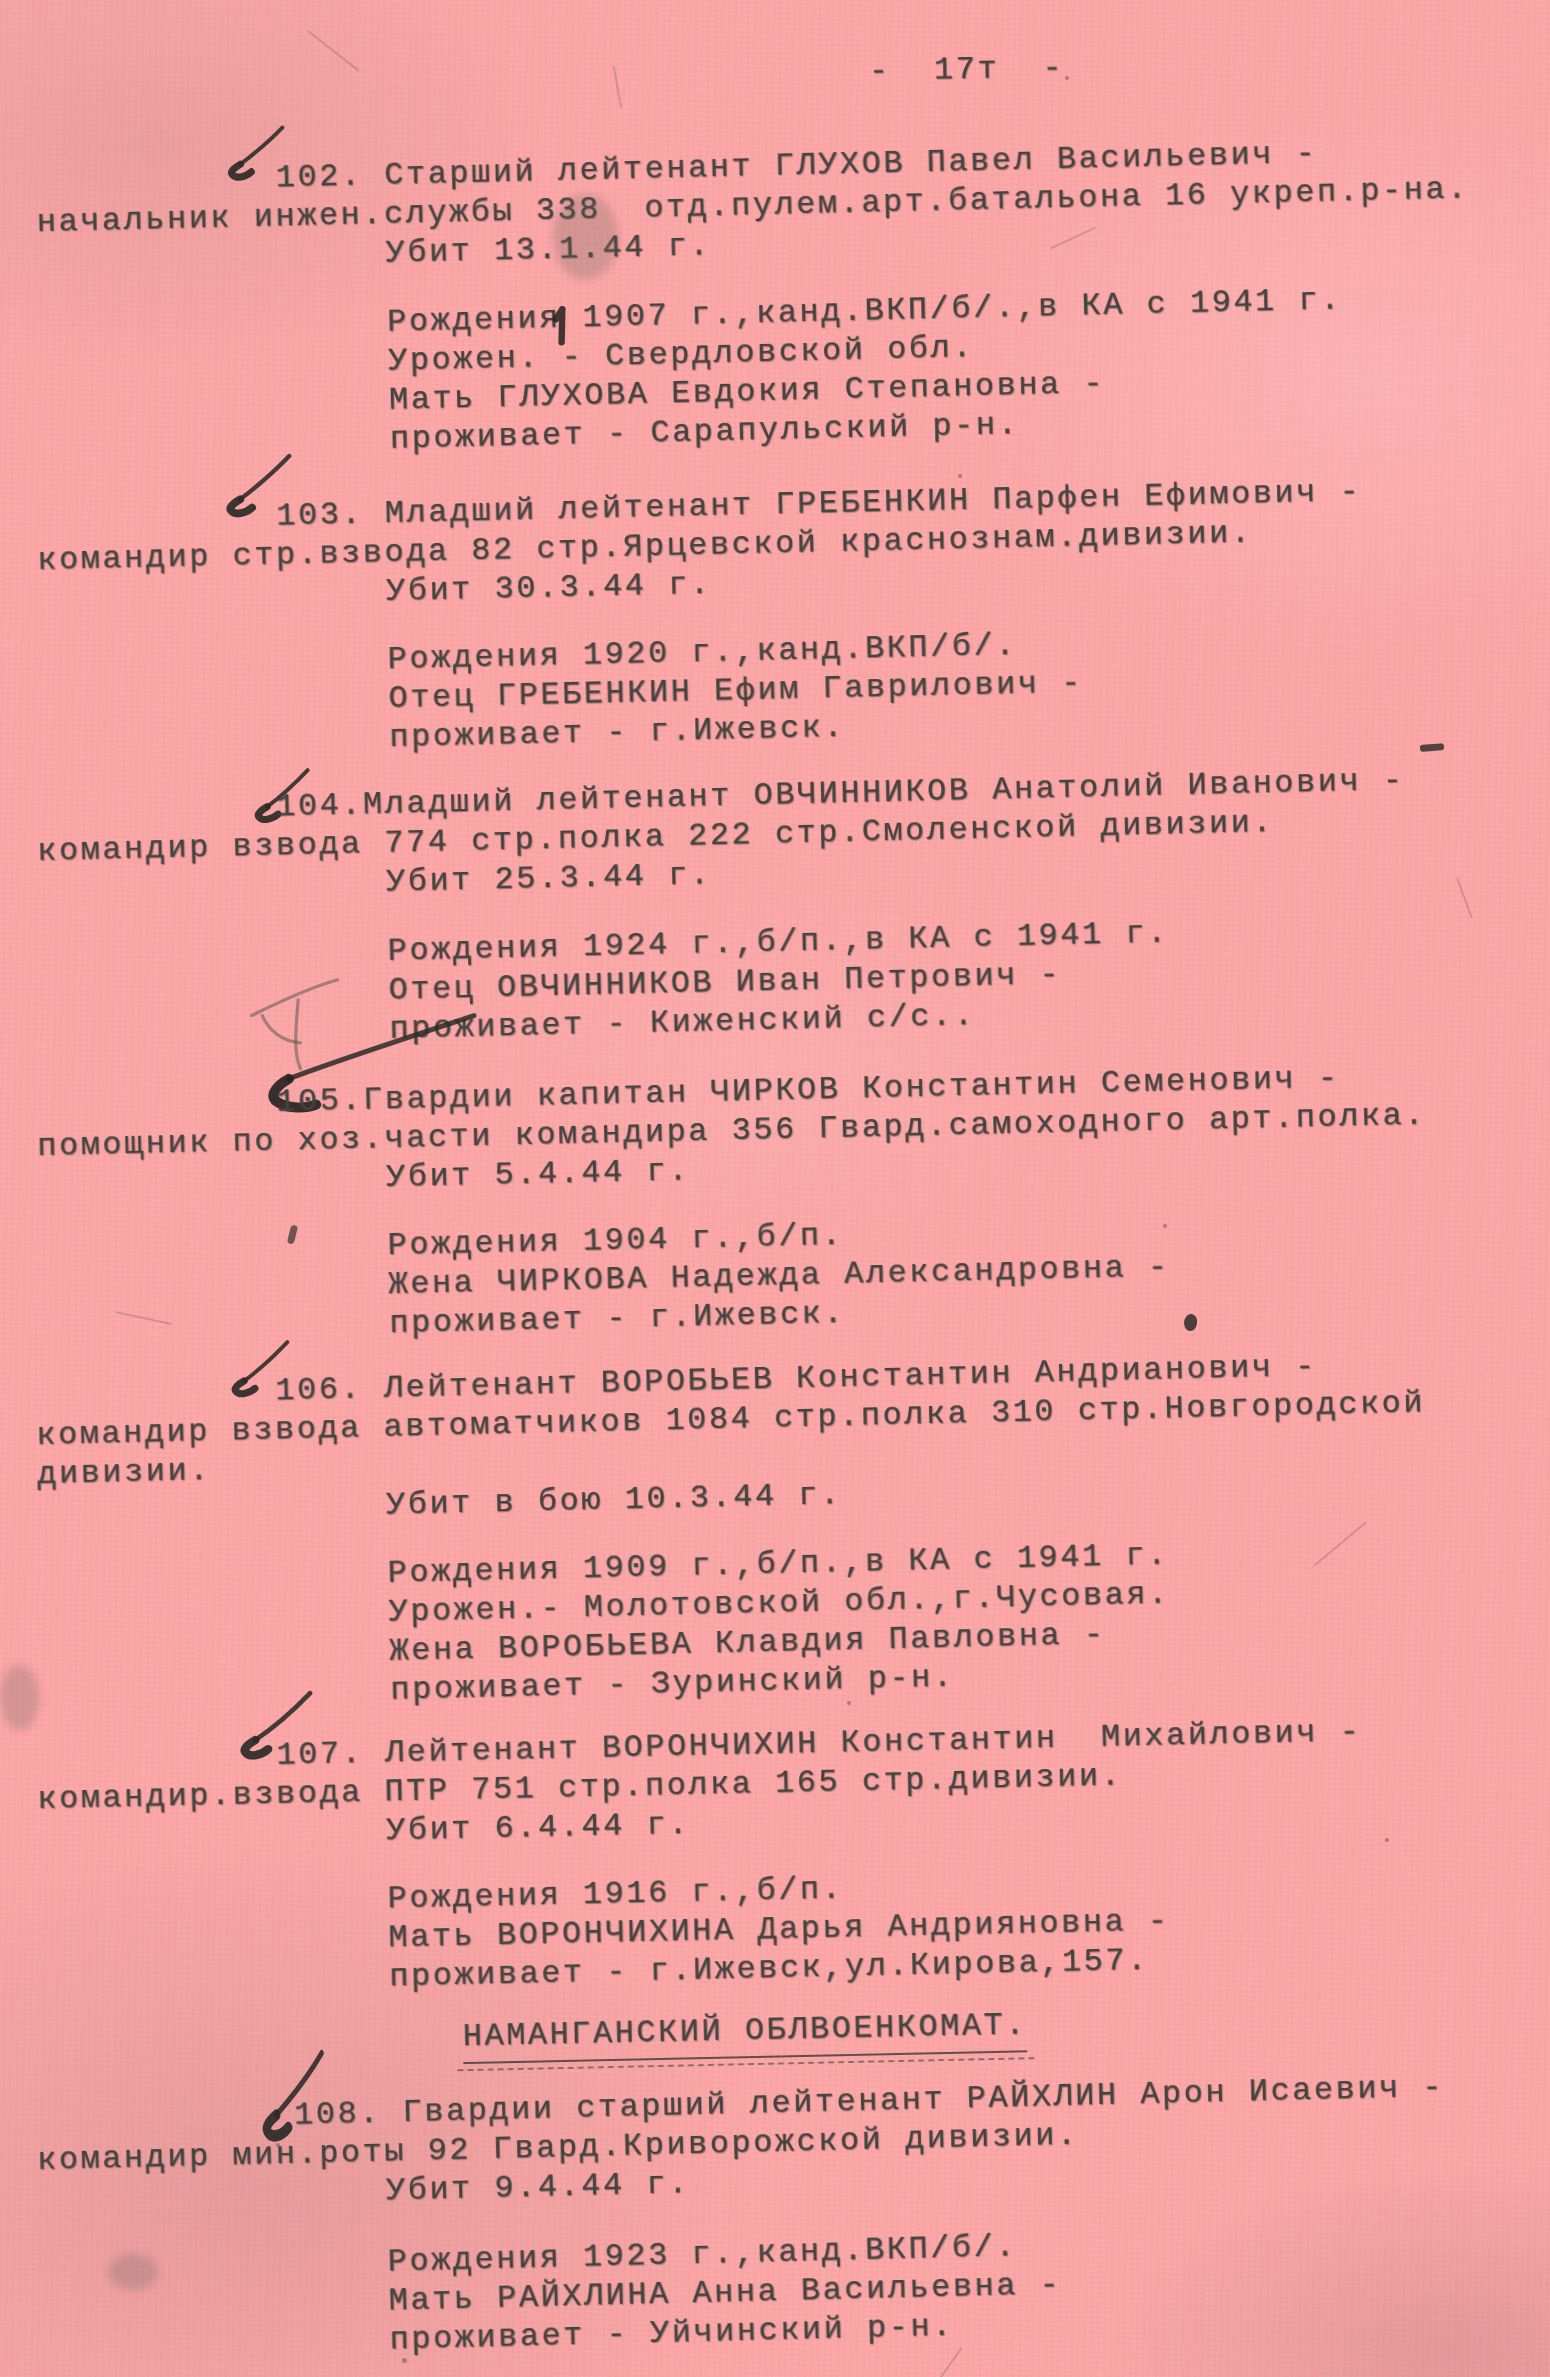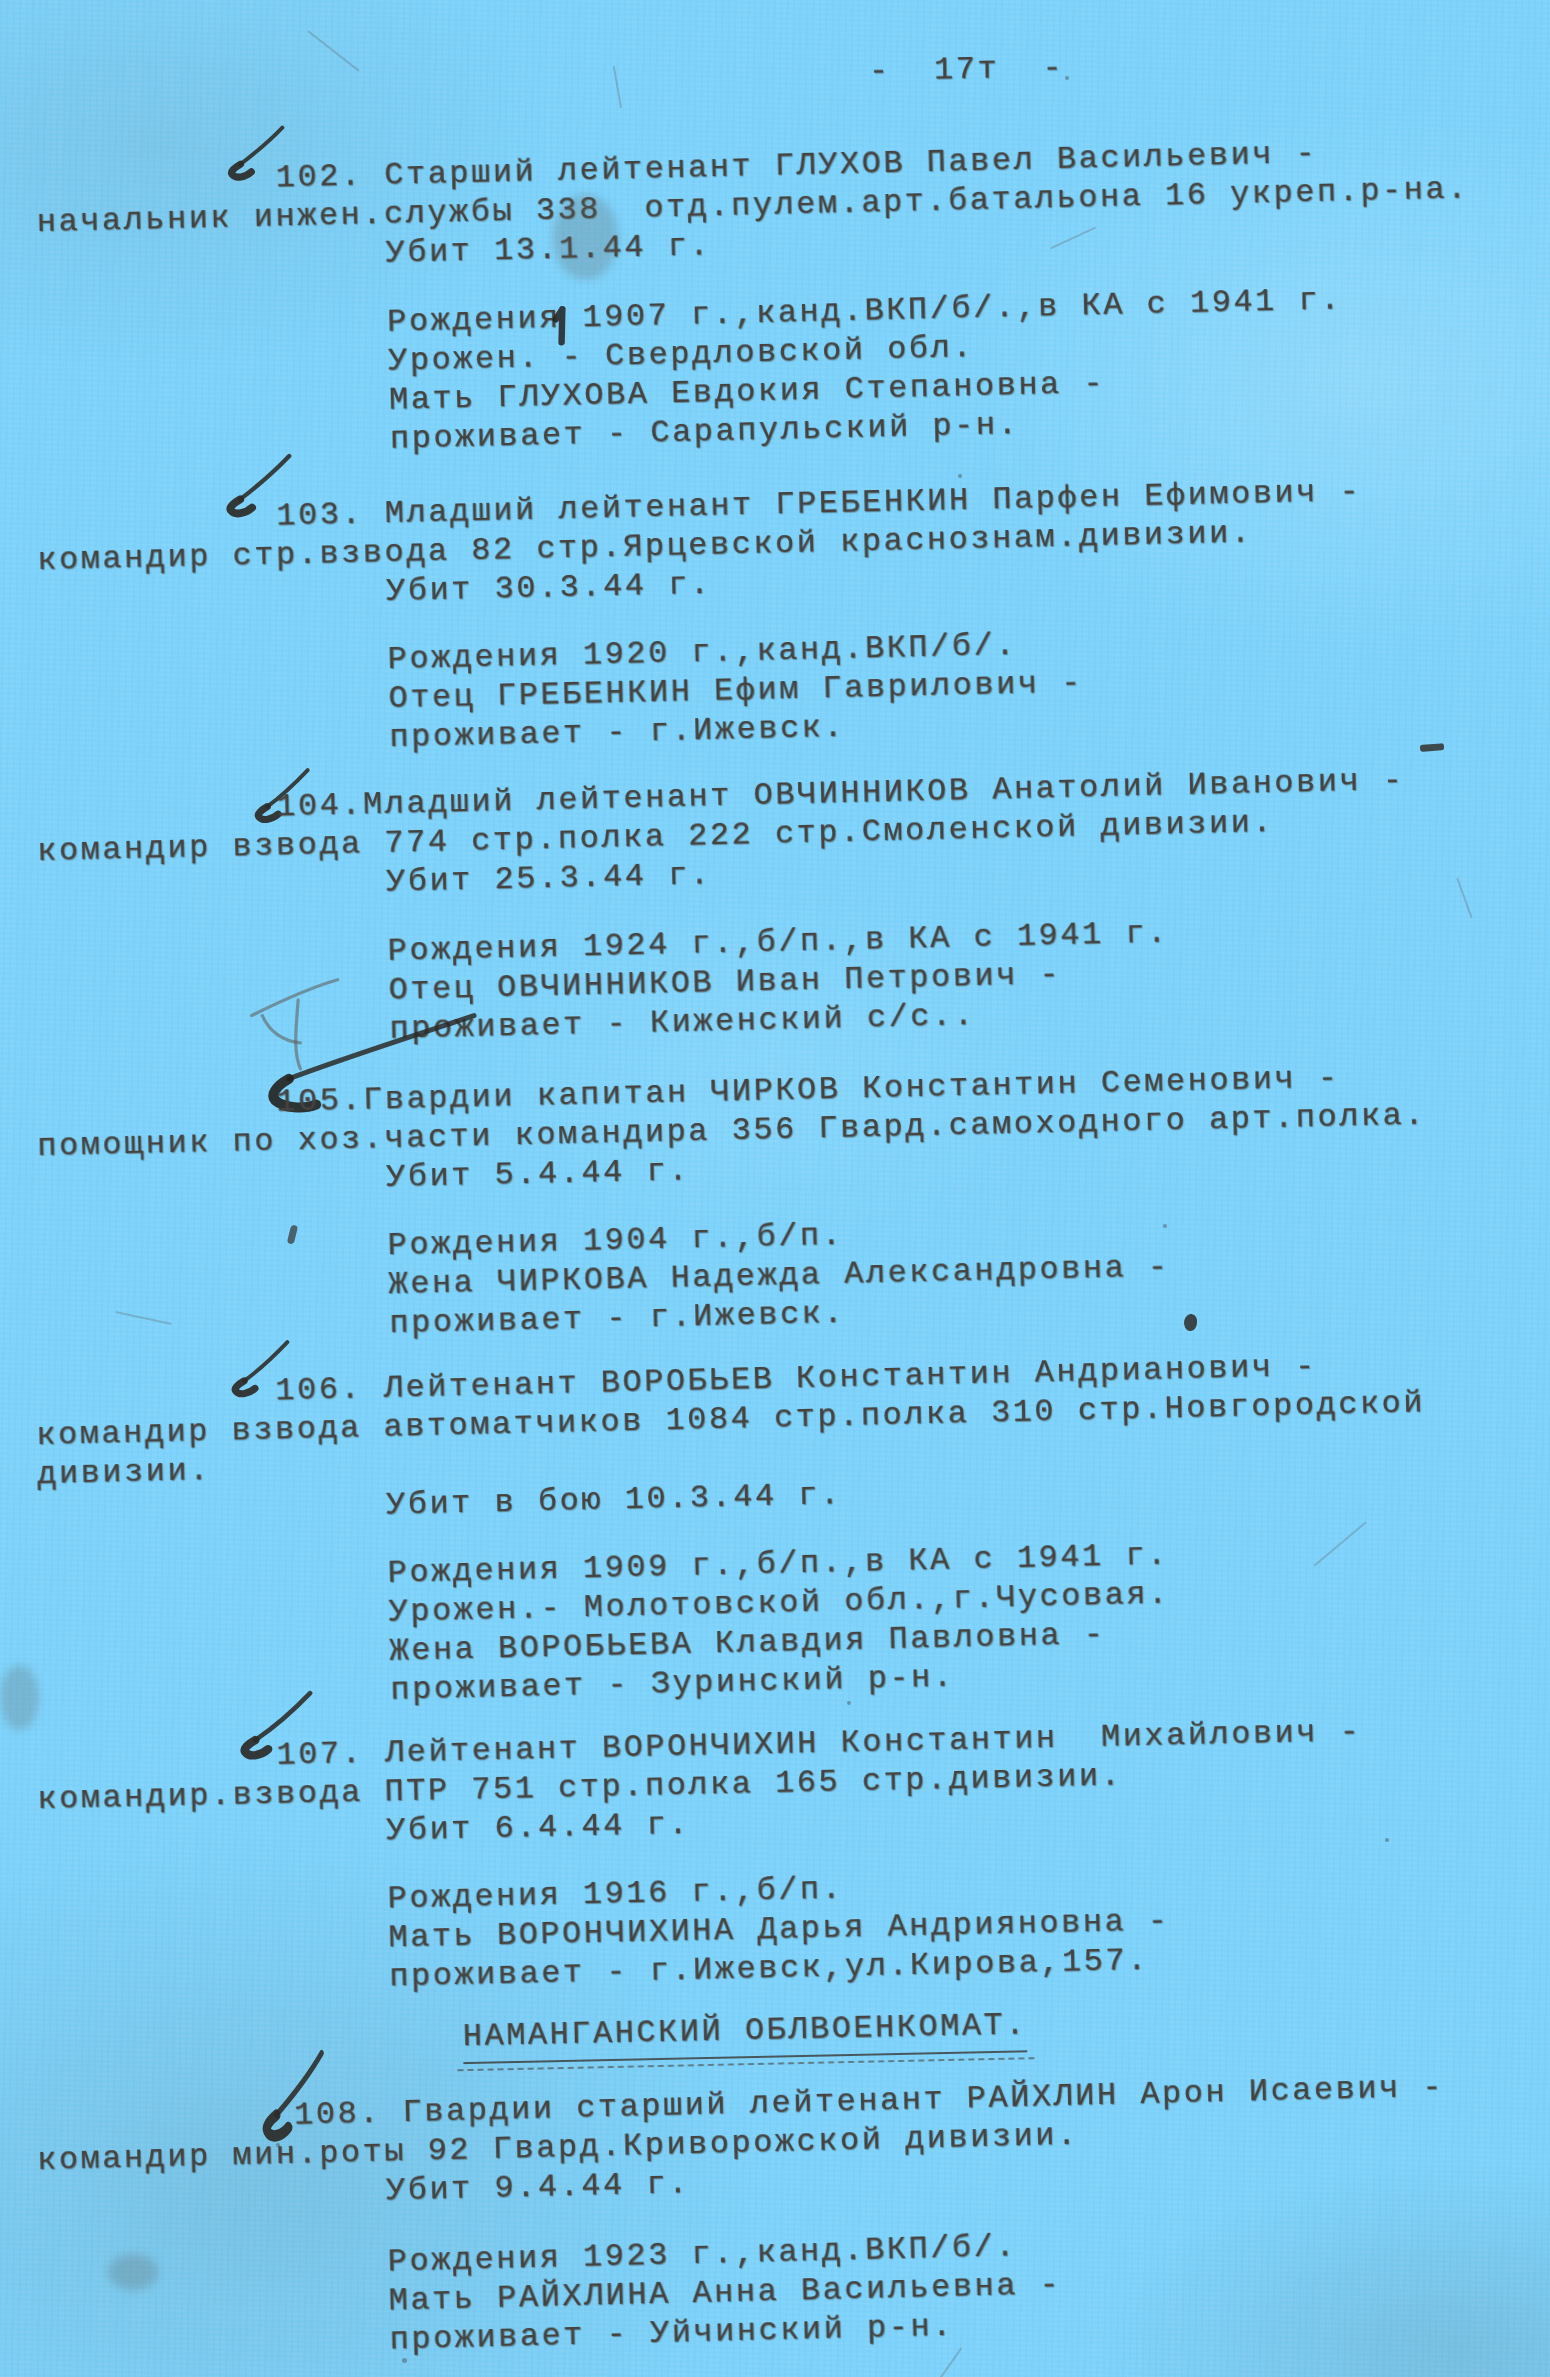--- a/index.html
+++ b/index.html
@@ -1,19 +1,19 @@
 <!DOCTYPE html>
 <html style="font-size:11.5px"><head>
 <meta charset="utf-8">
 <style>
   html,body{margin:0;padding:0;background:#8a8986;}
   .page{
     position:relative;
     width:1551px;height:2377px;
-    background:#7dd3fc;
+    background:#fca5a5;
     overflow:hidden;
     font-family:"Liberation Mono","DejaVu Sans Mono",monospace;
     color:#454340;
   }
   
   .texture{
     position:absolute;inset:0;pointer-events:none;
     background-image:
       radial-gradient(ellipse 646px 373px at 10% 6%, rgba(92,90,86,.10), transparent 62%),
       radial-gradient(ellipse 718px 467px at 88% 16%, rgba(255,255,255,.14), transparent 60%),

